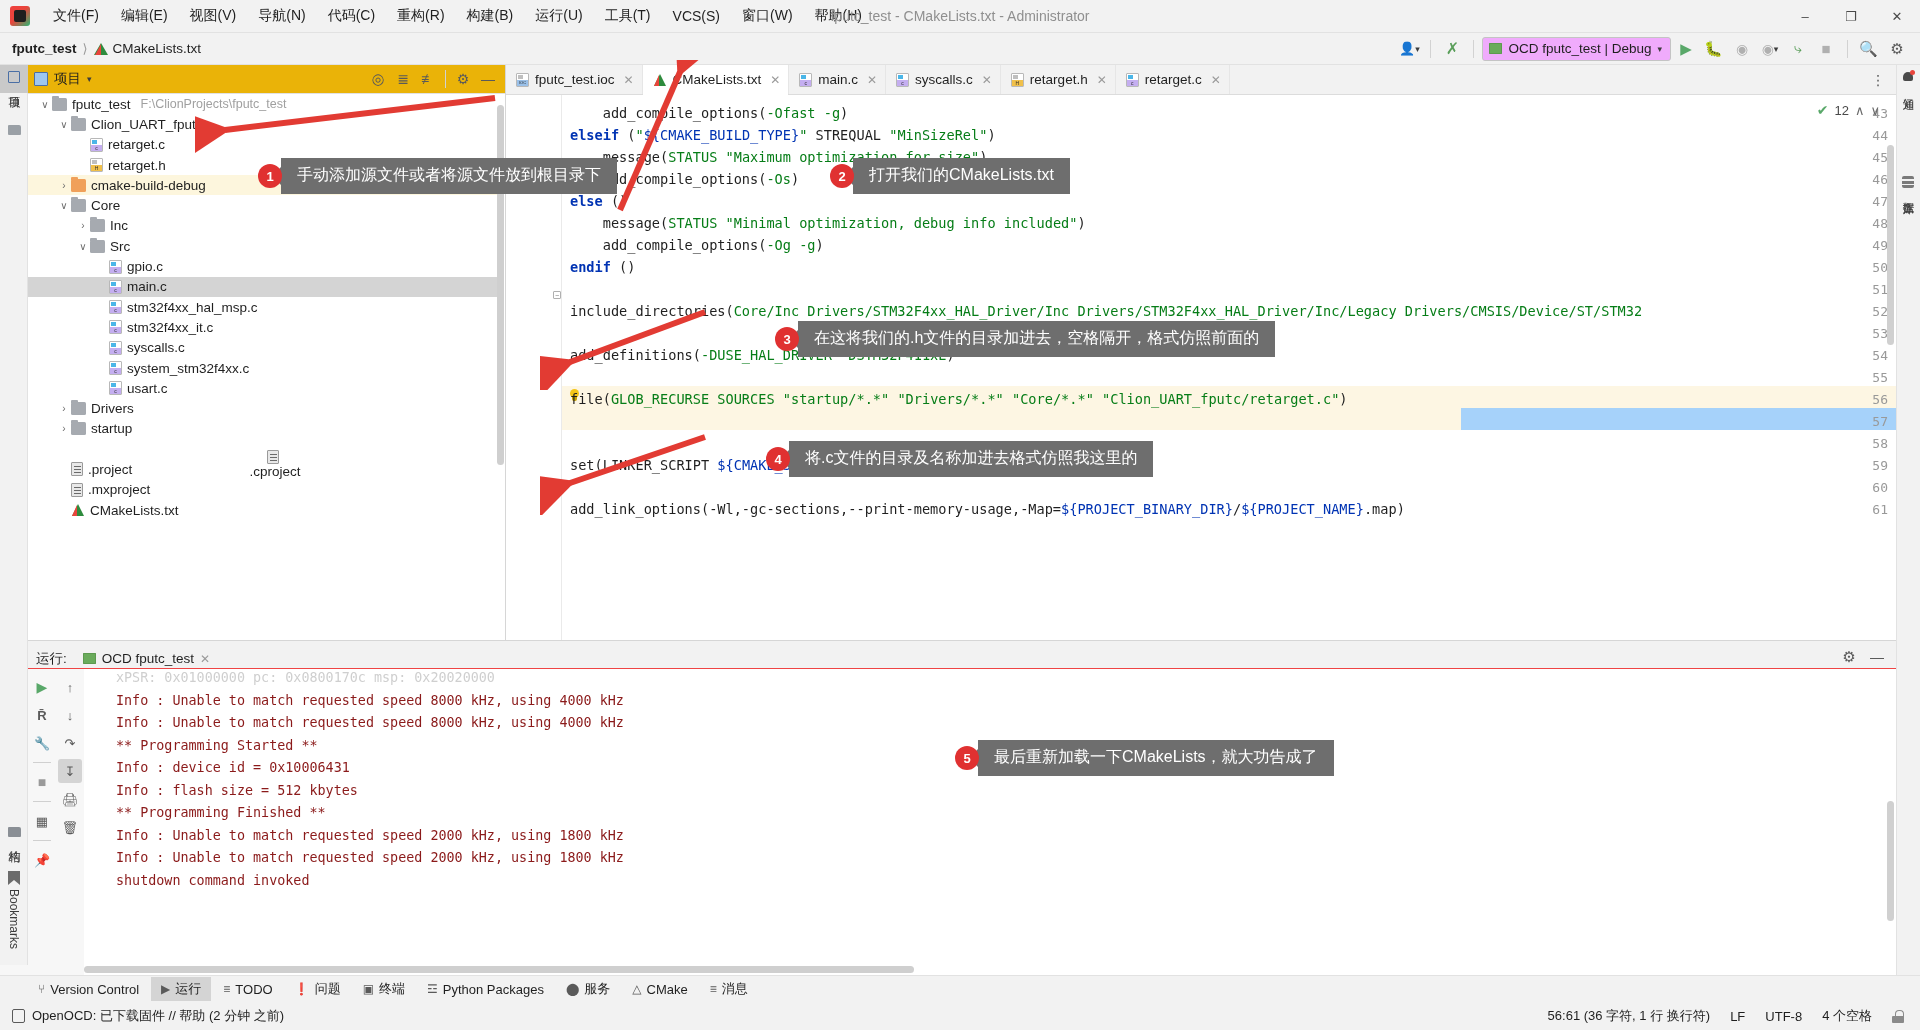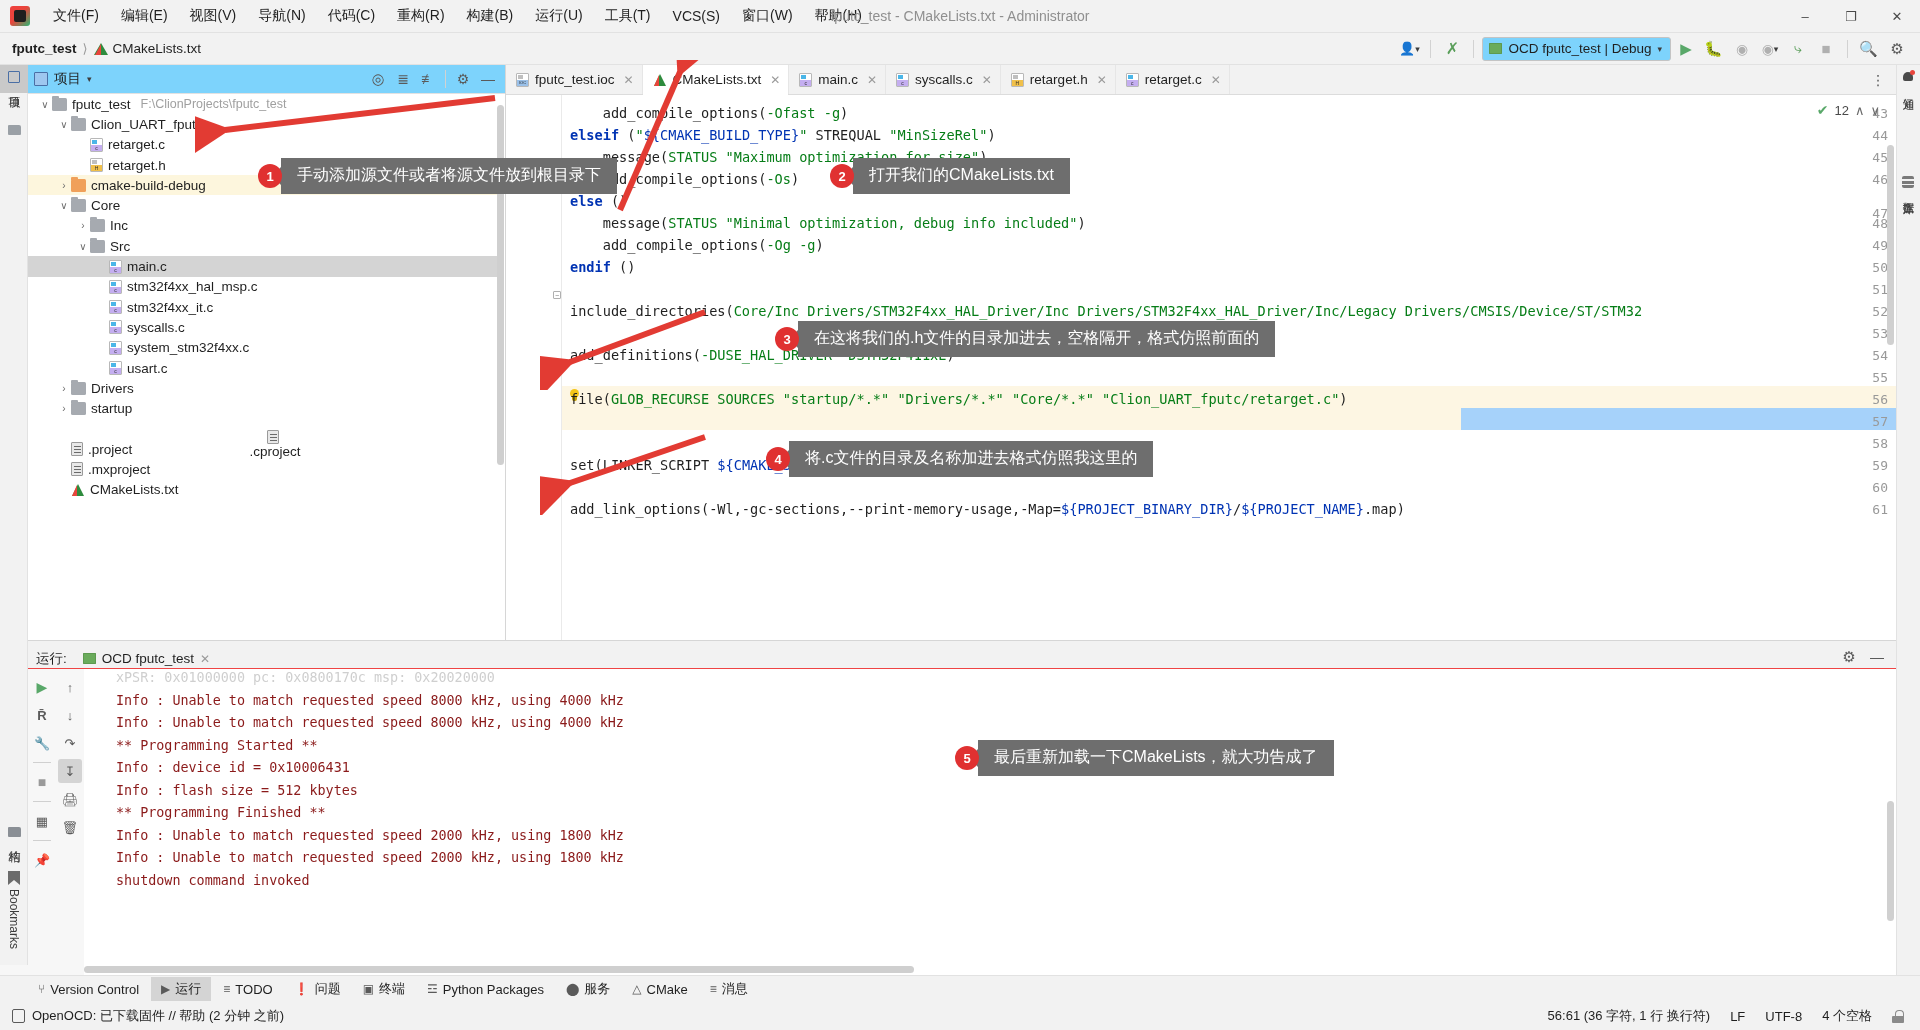--- a/index.html
+++ b/index.html
@@ -71,21 +71,21 @@
     border-bottom:11px solid #e8453c;
   }
   .tb-right { margin-left:auto; display:flex; align-items:center; padding-right:10px; gap:2px;}
   .tb-btn {
     width:26px; height:24px; display:flex; align-items:center; justify-content:center;
     color:#5a5a5a; font-size:13px;
   }
   .vdiv { width:1px; height:18px; background:#d2d2d2; margin:0 6px; }
   .runcfg {
     display:flex; align-items:center; height:24px; padding:0 8px 0 6px;
-    border:1px solid #c4c4c4; border-radius:3px; background:#7dd3fc;
+    border:1px solid #c4c4c4; border-radius:3px; background:#f0abfc;
     font-size:13.5px; color:#1f1f1f; gap:6px; white-space:nowrap;
   }
   .chip-ico {
     width:13px;height:11px;background:#6aab5b;border-radius:1px;
     box-shadow: inset 0 0 0 1px #5d9a4f;
   }
   .caret { font-size:9px; color:#3c3c3c; }
   .ico-run { color:#59a869; font-size:13px; }
   .ico-dim { color:#b0b0b0; }
   .ico-debug { color:#59a869; }
@@ -106,21 +106,21 @@
   .folder-ico { width:13px; height:10px; background:#9aa0a6; border-radius:1px 2px 1px 1px; flex:none;}
   .bm-ico { width:0; height:0; border-left:6px solid #6b6b6b; border-right:6px solid #6b6b6b;
             border-bottom:5px solid transparent; border-top:9px solid #6b6b6b; flex:none; }
 
   
   .projpanel {
     position:absolute; left:28px; top:65px; width:478px; height:575px;
     background:#fff; border-right:1px solid #d6d6d6;
   }
   .projhdr {
-    height:29px; background:#7dd3fc; border-bottom:1px solid #e2e2e2;
+    height:29px; background:#eab308; border-bottom:1px solid #e2e2e2;
     display:flex; align-items:center; padding:0 6px; gap:6px;
   }
   .projhdr .title { font-size:13.5px; color:#1f1f1f; }
   .phd-ico {
     width:14px;height:14px;border:1.5px solid #4a6fa5;border-radius:1px;
     background:#9ec7ef; flex:none;
   }
   .projhdr .hr-right { margin-left:auto; display:flex; align-items:center; gap:3px; }
   .pico { width:22px;height:22px;display:flex;align-items:center;justify-content:center;color:#5a5a5a;font-size:13px;}
 
@@ -423,20 +423,25 @@
         </div>
         <div class="trow" style="padding-left: 48px;">
           <span class="arrow">›</span>
           <span class="fico folder"></span>
           <span>Inc</span>
         </div>
         <div class="trow" style="padding-left: 48px;">
           <span class="arrow">∨</span>
           <span class="fico folder"></span>
           <span>Src</span>
+        </div>
+        <div class="trow" style="padding-left: 67px;">
+          <span class="arrow blank">·</span>
+          <span class="fico cfile"></span>
+          <span>gpio.c</span>
         </div>
         <div class="trow sel-gray" style="padding-left: 67px;">
           <span class="arrow blank">·</span>
           <span class="fico cfile"></span>
           <span>main.c</span>
         </div>
         <div class="trow" style="padding-left: 67px;">
           <span class="arrow blank">·</span>
           <span class="fico cfile"></span>
           <span>stm32f4xx_hal_msp.c</span>
@@ -546,21 +551,21 @@
       <div class="bulb" style="left:62px;top:294px;"></div>
       <div id="codebody">
           <div class="gnum" style="top: 12px;">43</div>
           <div class="codeline" style="top: 12px;">    add_compile_options(<span class="grn">-Ofast -g</span>)</div>
           <div class="gnum" style="top: 34px;">44</div>
           <div class="codeline" style="top: 34px;"><span class="kw">elseif</span> (<span class="grn"></span><span class="str">"<span class="var">${CMAKE_BUILD_TYPE}</span>"</span> STREQUAL <span class="str">"MinSizeRel"</span>)</div>
           <div class="gnum" style="top: 56px;">45</div>
           <div class="codeline" style="top: 56px;">    message(<span class="grn">STATUS </span><span class="str">"Maximum optimization for size"</span>)</div>
           <div class="gnum" style="top: 78px;">46</div>
           <div class="codeline" style="top: 78px;">    add_compile_options(<span class="grn">-Os</span>)</div>
-          <div class="gnum" style="top: 112px;">47</div>
+          <div class="gnum" style="top: 100px;">47</div>
           <div class="codeline" style="top: 100px;"><span class="kw">else</span> ()</div>
           <div class="gnum" style="top: 122px;">48</div>
           <div class="codeline" style="top: 122px;">    message(<span class="grn">STATUS </span><span class="str">"Minimal optimization, debug info included"</span>)</div>
           <div class="gnum" style="top: 144px;">49</div>
           <div class="codeline" style="top: 144px;">    add_compile_options(<span class="grn">-Og -g</span>)</div>
           <div class="gnum" style="top: 166px;">50</div>
           <div class="codeline" style="top: 166px;"><span class="kw">endif</span> ()</div>
           <div class="gnum" style="top: 188px;">51</div>
           <div class="codeline" style="top: 188px;"></div>
           <div class="gnum" style="top: 210px;">52</div>

